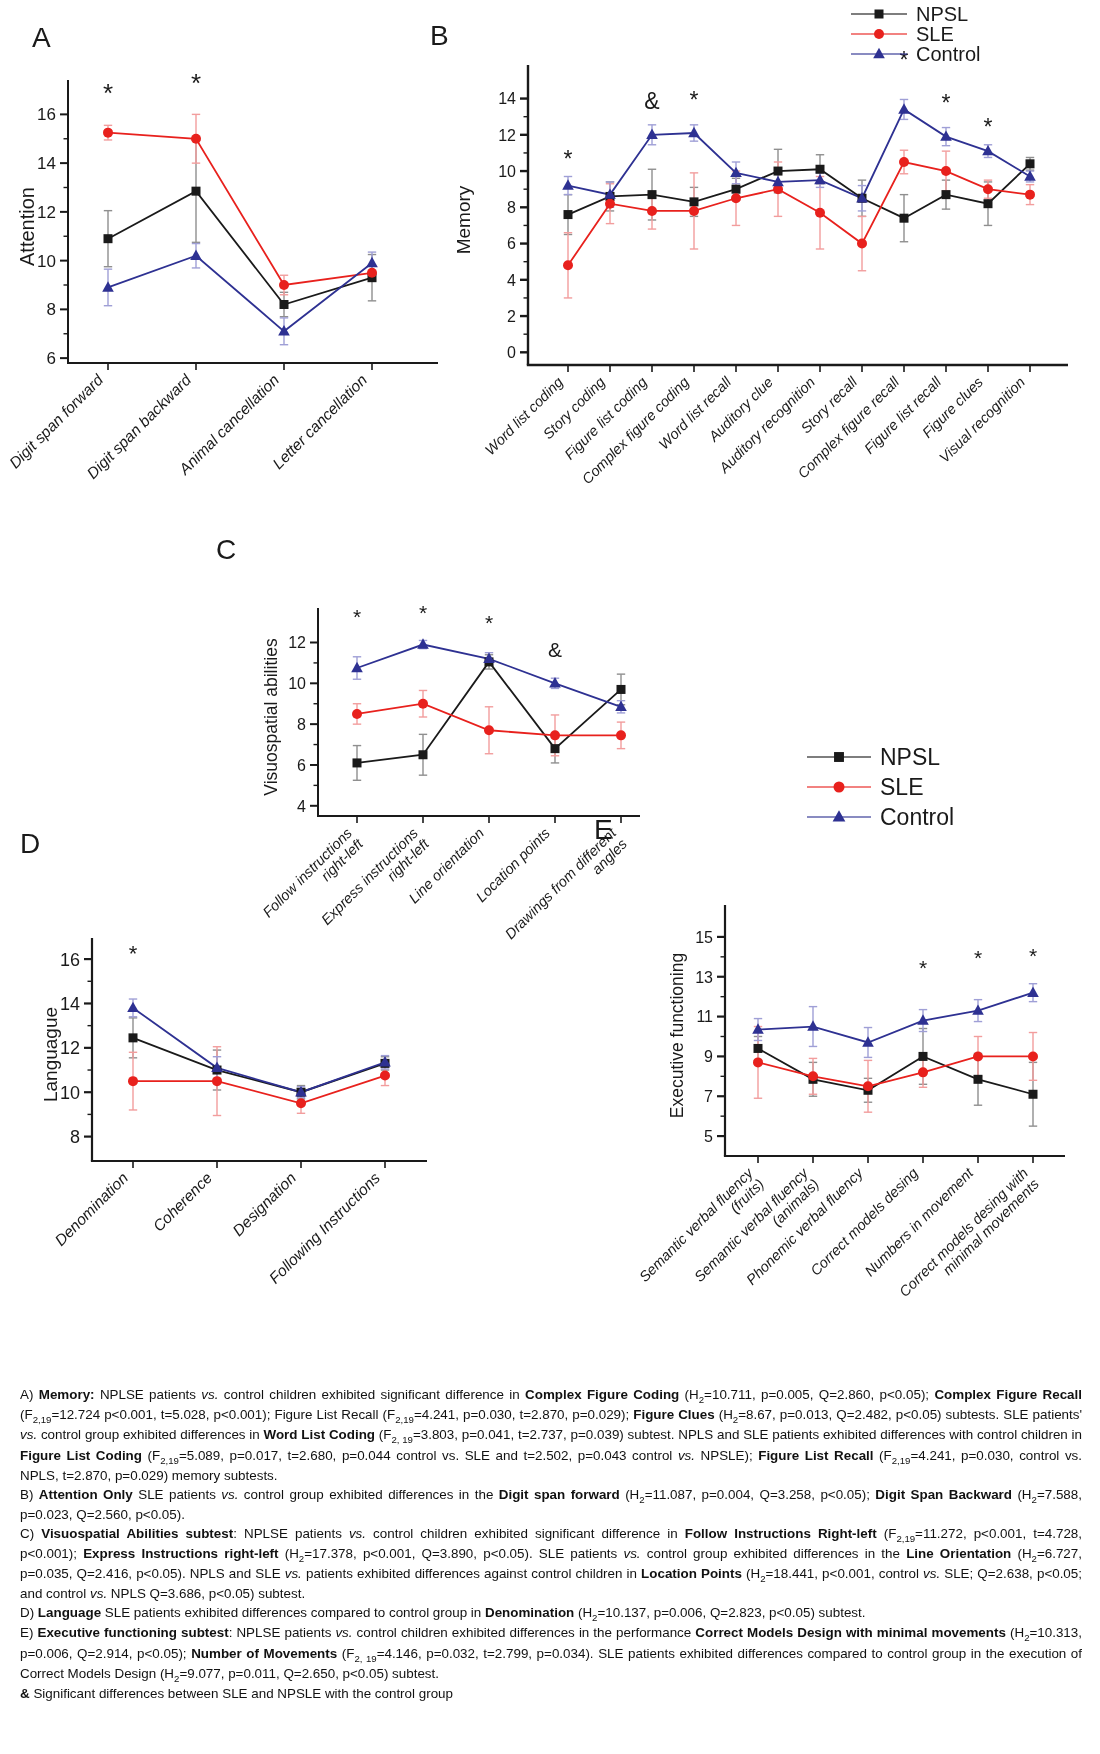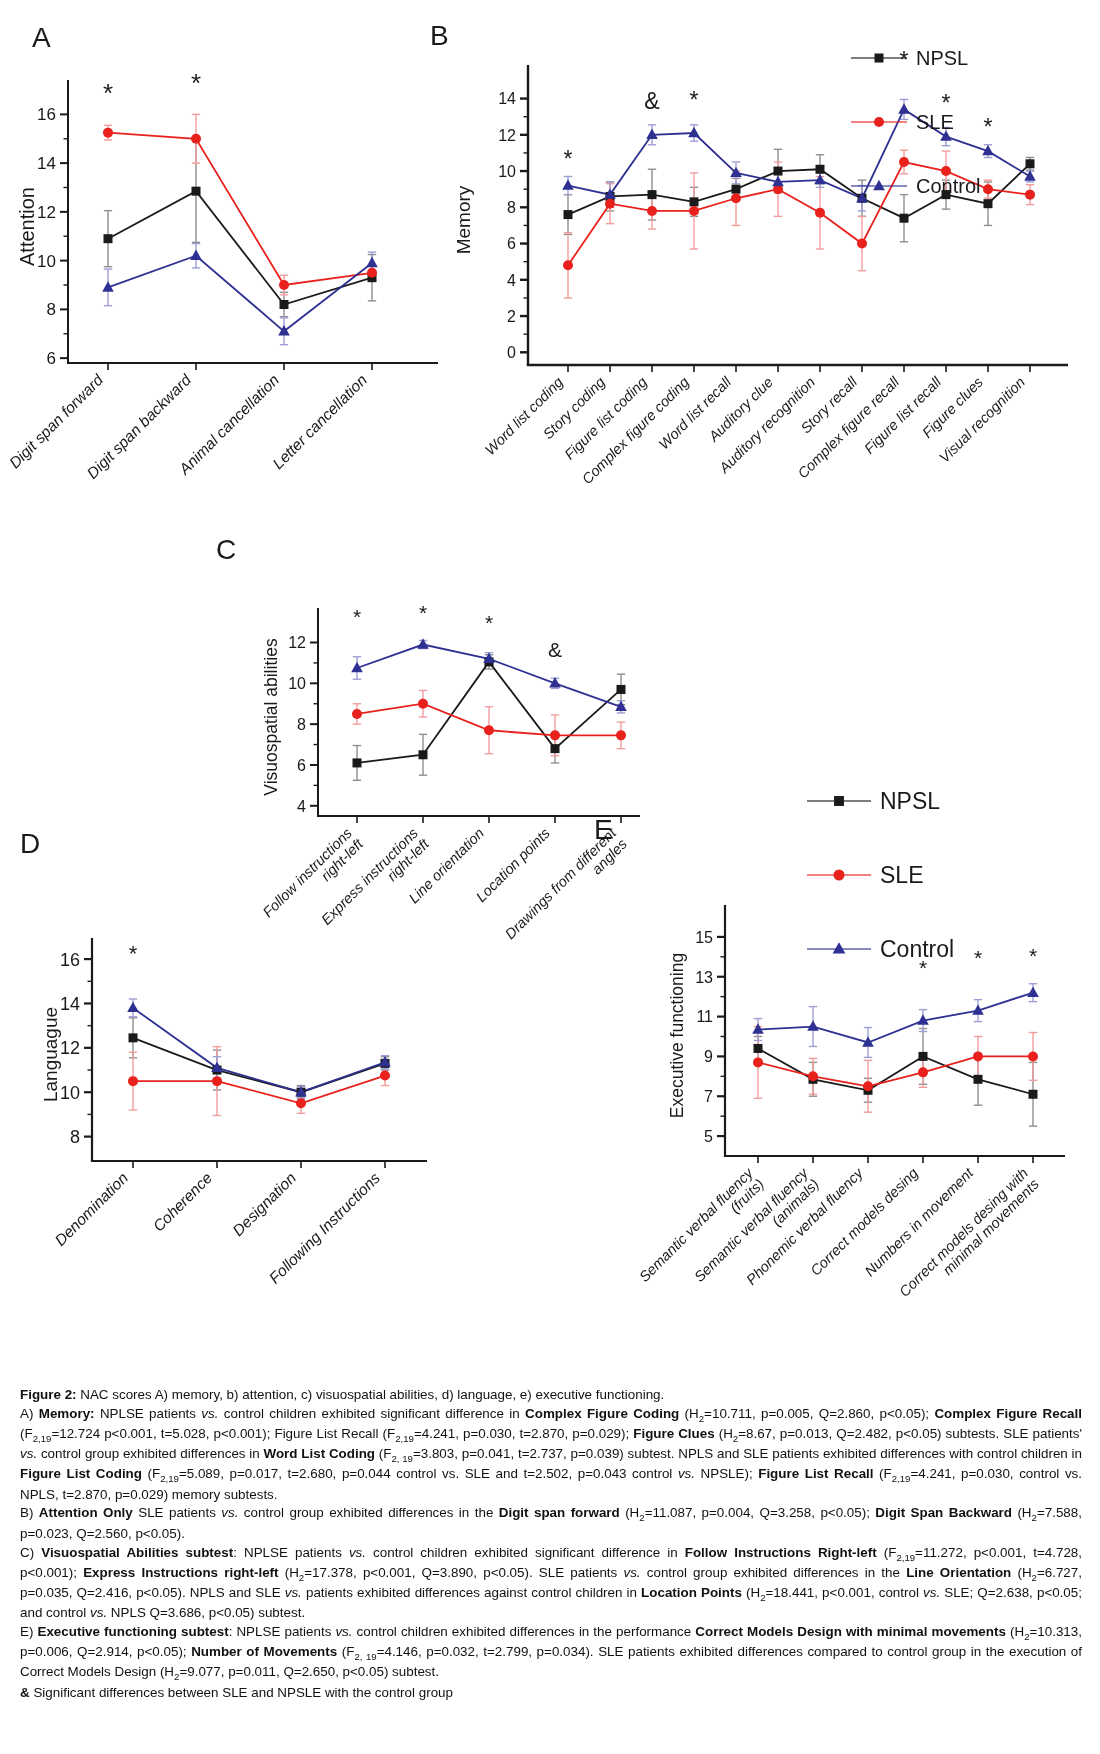--- a/index.html
+++ b/index.html
@@ -1,21 +1,21 @@
 <!DOCTYPE html>
 <html><head>
 <meta charset="utf-8">
 <style>
   html,body{margin:0;padding:0;}
   body{width:1100px;height:1754px;background:#ffffff;position:relative;
        font-family:"Liberation Sans",sans-serif;color:#111;}
   .chart{position:absolute;overflow:visible;}
   .plabel{position:absolute;font-size:28px;color:#1a1a1a;letter-spacing:1px;}
   .legend{position:absolute;}
-  .legend-row{display:flex;align-items:center;margin-top:44px;}
+  .legend-row{display:flex;align-items:center;}
   .legend-row svg{display:block;margin-right:8px;}
   .legend-label{color:#1a1a1a;white-space:nowrap;}
   #legend-top .legend-row{height:20px;}
   #legend-top .legend-label{font-size:20px;}
   #legend-mid .legend-row{height:30px;}
   #legend-mid .legend-label{font-size:23px;}
   #caption{position:absolute;left:20px;top:1386px;width:1062px;
            font-size:13.4px;line-height:1.405;text-align:justify;}
   #caption p{margin:0;}
   #caption sub{font-size:0.72em;}
@@ -718,20 +718,20 @@
       <div class="legend-row">
         <svg width="66" height="16">
           <line x1="1" y1="8" x2="65" y2="8" stroke="#2e3192" stroke-width="1.5" stroke-opacity="0.75"></line>
           <path d="M33,1.1799999999999988 L39.38,12.620000000000001 L26.62,12.620000000000001 Z" fill="#2e3192"></path>
         </svg>
         <span class="legend-label">Control</span>
       </div>
     </div>
 
   <div id="caption">
-      <p><span style="font-weight: bold;">Figure 2:</span><span> NAC scores A) memory, b) attention, c) visuospatial abilities, d) language, e) executive functioning.</span></p>
       <p><span>A) </span><span style="font-weight: bold;">Memory:</span><span> NPLSE patients </span><span style="font-style: italic;">vs.</span><span> control children exhibited significant difference in </span><span style="font-weight: bold;">Complex Figure Coding</span><span> (H</span><sub>2</sub><span>=10.711, p=0.005, Q=2.860, p&lt;0.05); </span><span style="font-weight: bold;">Complex Figure Recall</span><span> (F</span><sub>2,19</sub><span>=12.724 p&lt;0.001, t=5.028, p&lt;0.001); Figure List Recall (F</span><sub>2,19</sub><span>=4.241, p=0.030, t=2.870, p=0.029); </span><span style="font-weight: bold;">Figure Clues</span><span> (H</span><sub>2</sub><span>=8.67, p=0.013, Q=2.482, p&lt;0.05) subtests. SLE patients' </span><span style="font-style: italic;">vs.</span><span> control group exhibited differences in </span><span style="font-weight: bold;">Word List Coding</span><span> (F</span><sub>2, 19</sub><span>=3.803, p=0.041, t=2.737, p=0.039) subtest. NPLS and SLE patients exhibited differences with control children in </span><span style="font-weight: bold;">Figure List Coding</span><span> (F</span><sub>2,19</sub><span>=5.089, p=0.017, t=2.680, p=0.044 control vs. SLE and t=2.502, p=0.043 control </span><span style="font-style: italic;">vs.</span><span> NPSLE); </span><span style="font-weight: bold;">Figure List Recall</span><span> (F</span><sub>2,19</sub><span>=4.241, p=0.030, control vs. NPLS, t=2.870, p=0.029) memory subtests.</span></p>
       <p><span>B) </span><span style="font-weight: bold;">Attention Only</span><span> SLE patients </span><span style="font-style: italic;">vs.</span><span> control group exhibited differences in the </span><span style="font-weight: bold;">Digit span forward</span><span> (H</span><sub>2</sub><span>=11.087, p=0.004, Q=3.258, p&lt;0.05); </span><span style="font-weight: bold;">Digit Span Backward</span><span> (H</span><sub>2</sub><span>=7.588, p=0.023, Q=2.560, p&lt;0.05).</span></p>
       <p><span>C) </span><span style="font-weight: bold;">Visuospatial Abilities subtest</span><span>: NPLSE patients </span><span style="font-style: italic;">vs.</span><span> control children exhibited significant difference in </span><span style="font-weight: bold;">Follow Instructions Right-left</span><span> (F</span><sub>2,19</sub><span>=11.272, p&lt;0.001, t=4.728, p&lt;0.001); </span><span style="font-weight: bold;">Express Instructions right-left</span><span> (H</span><sub>2</sub><span>=17.378, p&lt;0.001, Q=3.890, p&lt;0.05). SLE patients </span><span style="font-style: italic;">vs.</span><span> control group exhibited differences in the </span><span style="font-weight: bold;">Line Orientation</span><span> (H</span><sub>2</sub><span>=6.727, p=0.035, Q=2.416, p&lt;0.05). NPLS and SLE </span><span style="font-style: italic;">vs.</span><span> patients exhibited differences against control children in </span><span style="font-weight: bold;">Location Points</span><span> (H</span><sub>2</sub><span>=18.441, p&lt;0.001, control </span><span style="font-style: italic;">vs.</span><span> SLE; Q=2.638, p&lt;0.05; and control </span><span style="font-style: italic;">vs.</span><span> NPLS Q=3.686, p&lt;0.05) subtest.</span></p>
+      <p><span>D) </span><span style="font-weight: bold;">Language</span><span> SLE patients exhibited differences compared to control group in </span><span style="font-weight: bold;">Denomination</span><span> (H</span><sub>2</sub><span>=10.137, p=0.006, Q=2.823, p&lt;0.05) subtest.</span></p>
       <p><span>E) </span><span style="font-weight: bold;">Executive functioning subtest</span><span>: NPLSE patients </span><span style="font-style: italic;">vs.</span><span> control children exhibited differences in the performance </span><span style="font-weight: bold;">Correct Models Design with minimal movements</span><span> (H</span><sub>2</sub><span>=10.313, p=0.006, Q=2.914, p&lt;0.05); </span><span style="font-weight: bold;">Number of Movements</span><span> (F</span><sub>2, 19</sub><span>=4.146, p=0.032, t=2.799, p=0.034). SLE patients exhibited differences compared to control group in the execution of Correct Models Design (H</span><sub>2</sub><span>=9.077, p=0.011, Q=2.650, p&lt;0.05) subtest.</span></p>
       <p><span style="font-weight: bold;">&amp;</span><span> Significant differences between SLE and NPSLE with the control group</span></p>
     </div>
 </div>
 
 </body></html>

